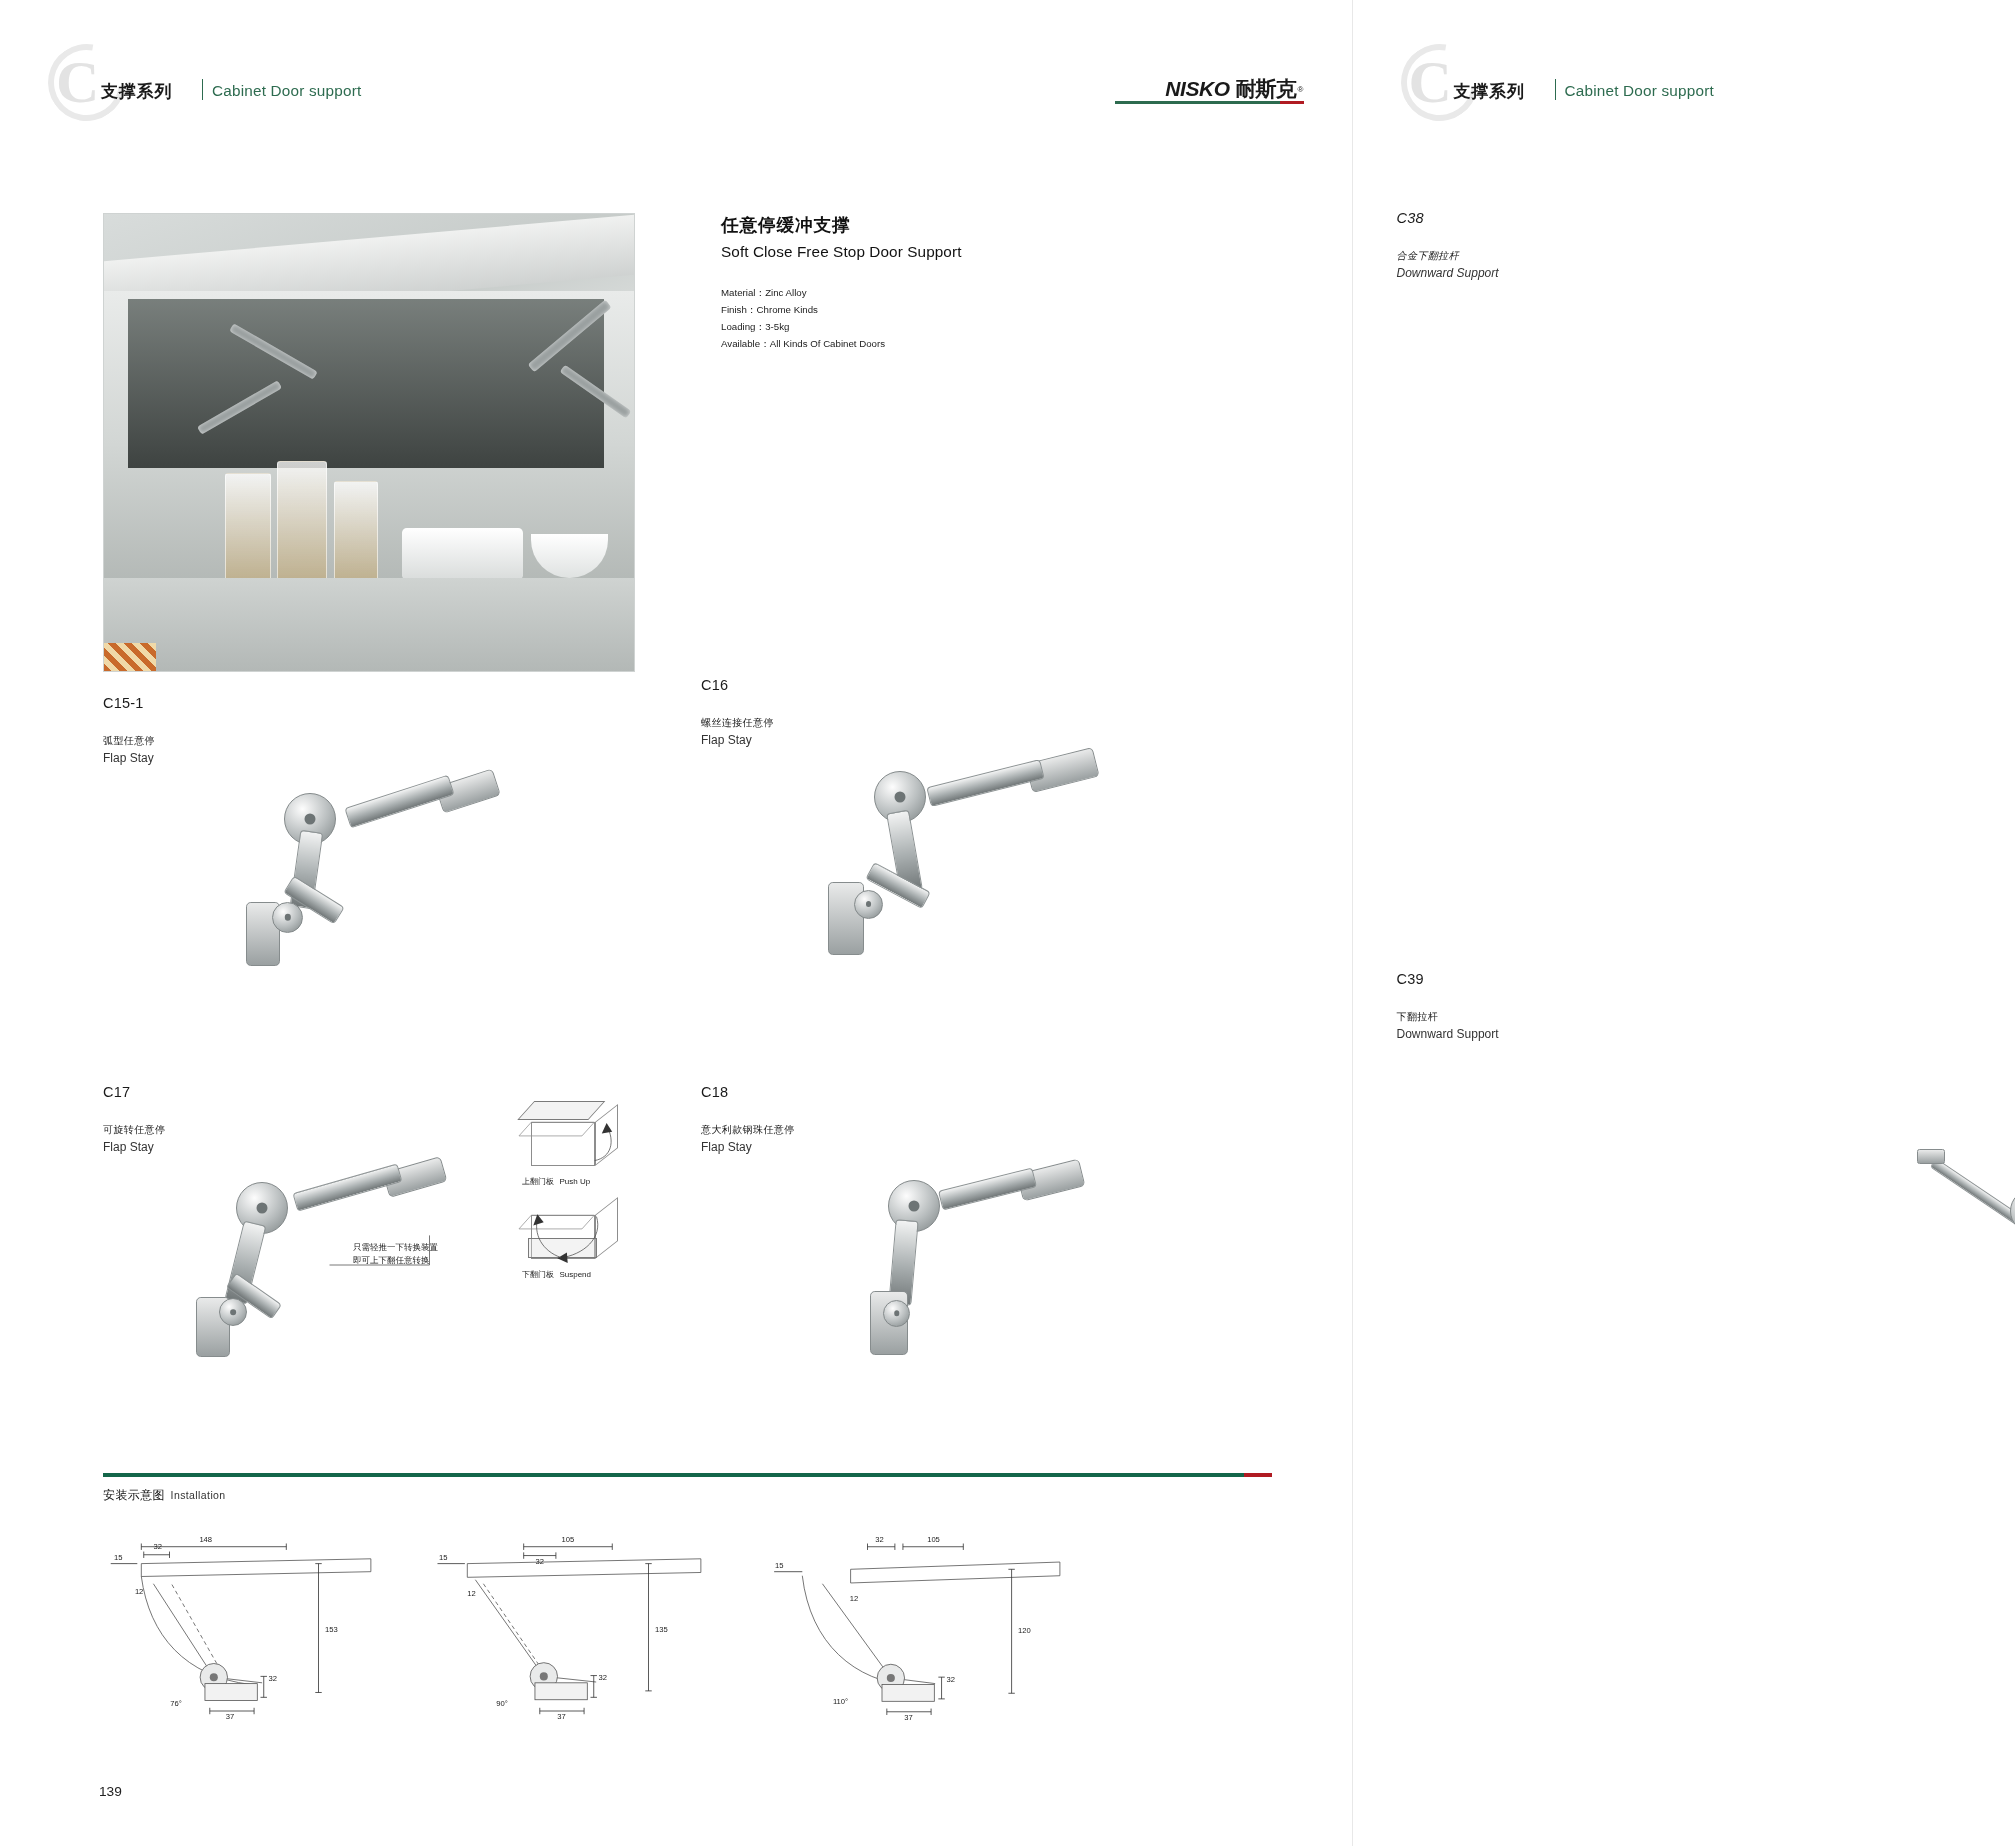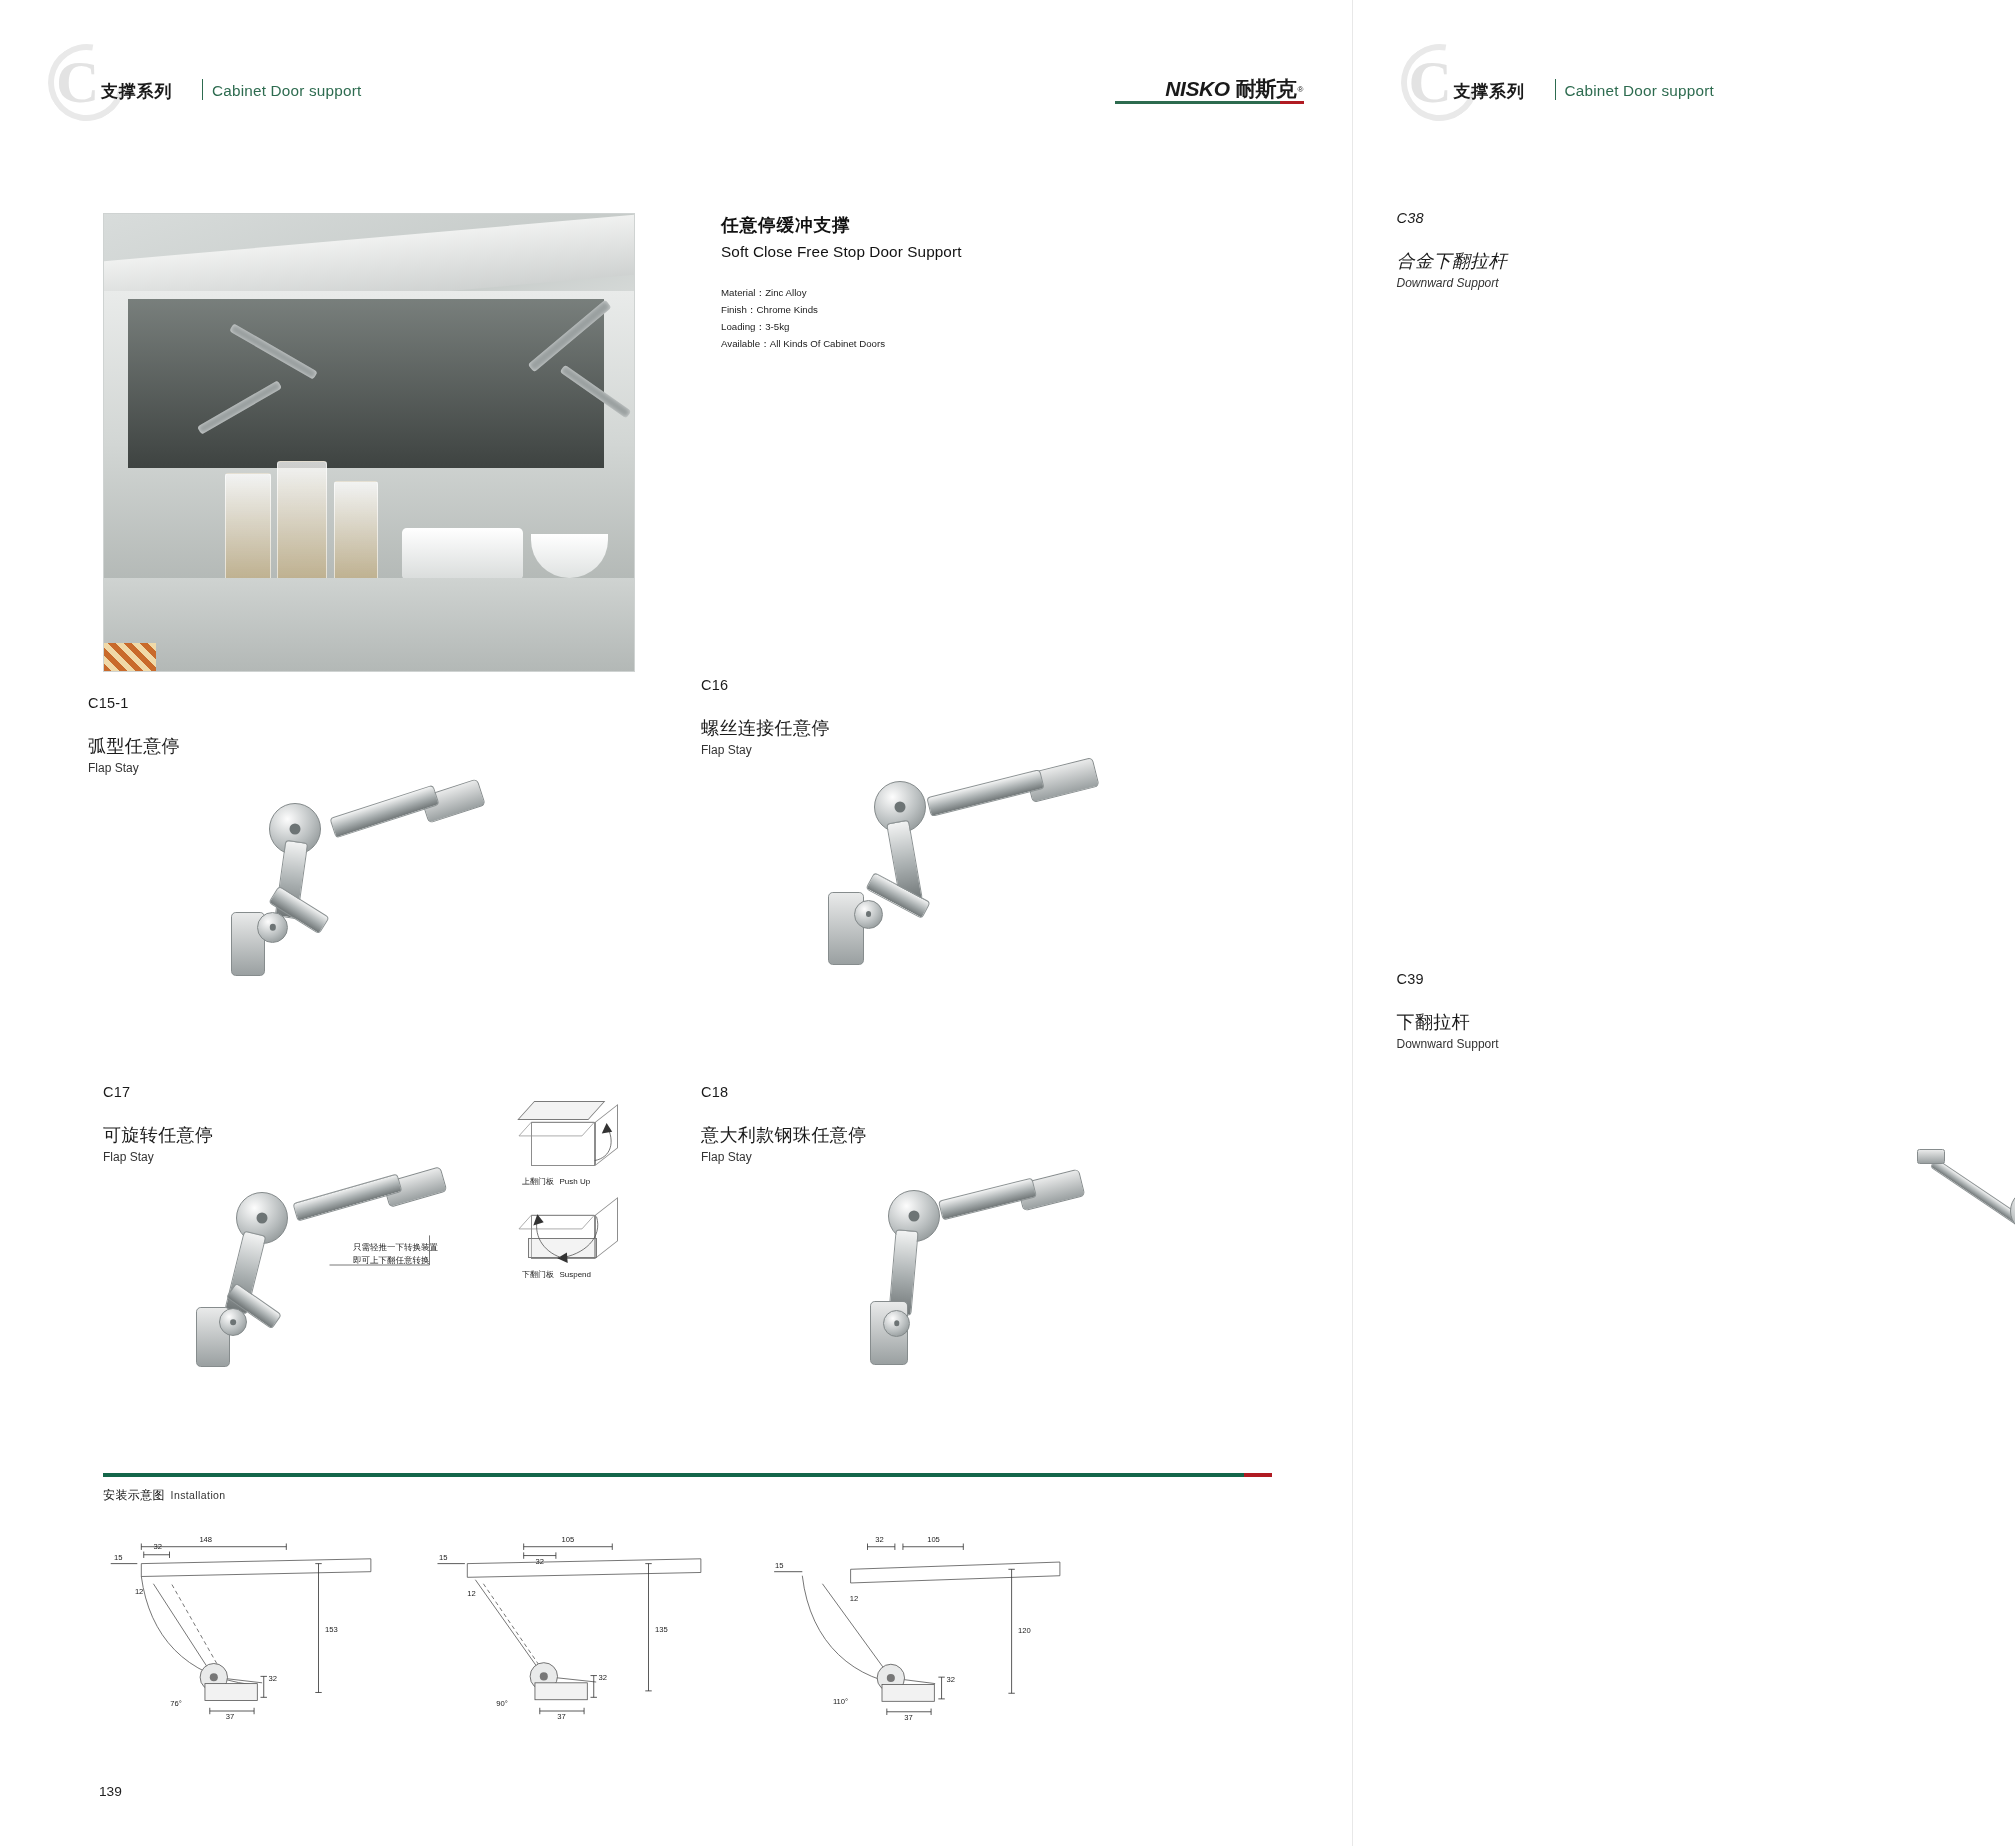--- a/index.html
+++ b/index.html
@@ -40,21 +40,21 @@
   }
   .logo { position: absolute; right: 48px; top: 35px; display: flex; align-items: center; }
   .logo-n { font-size: 21px; font-weight: bold; color: #1a1a1a; letter-spacing: -0.4px; font-style: italic; }
   .logo-cn { font-size: 21px; font-weight: bold; color: #1a1a1a; margin-left: 5.6px; letter-spacing: -0.8px; }
   .logo-r { font-size: 8px; color: #1a1a1a; margin-left: 1.6px; vertical-align: super; }
   .logo-underline { position: absolute; right: 48px; top: 61px; width: 189px; height: 2.8px; background: #2d6b4f; }
   .logo-underline:after { content: ""; position: absolute; right: 0; top: 0; width: 24px; height: 2.8px; background: #b01b22; }
 
   
   .code { font-size: 14.5px; color: #1a1a1a; font-weight: normal; letter-spacing: 0.2px; }
-  .name-cn { font-size: 18px; color: #1a1a1a; letter-spacing: 0.4px; }
+  .name-cn { font-size: 10px; color: #1a1a1a; letter-spacing: 0.4px; }
   .name-en { font-size: 12px; color: #333; }
 
   
   .hero-photo {
     position: absolute; left: 103px; top: 213px; width: 532px; height: 459px;
     background: linear-gradient(160deg,#d8dcdb 0%,#c6cbc9 30%,#eceeed 60%,#b9bfbc 100%);
     overflow: hidden; border: 0.4px solid #cfd3d2;
   }
   .hero-photo .shelf-top { position:absolute; left:0; top:24px; width:100%; height:60px;
     background: linear-gradient(180deg,#f0f1f0,#cfd2d1); transform: skewY(-5deg);}
@@ -178,21 +178,21 @@
       <div class="hero-title-cn">任意停缓冲支撑</div>
       <div class="hero-title-en">Soft Close Free Stop Door Support</div>
       <div class="spec-en">
         <div>Material：Zinc Alloy</div>
         <div>Finish：Chrome Kinds</div>
         <div>Loading：3-5kg</div>
         <div>Available：All Kinds Of Cabinet Doors</div>
       </div>
     </div>
 
-    <div class="prod" style="left:88px; top:695px; width:584px;">
+    <div class="prod" style="left:103px; top:695px; width:584px;">
       <div class="code">C15-1</div>
       <div class="name-cn">弧型任意停</div>
       <div class="name-en">Flap Stay</div>
       <div class="hw" style="width:322px; height:193px; margin-left:121px; margin-top:4px;">
         <div class="plate" style="left:214px; top:8px; width:60px; height:28px; transform:rotate(-18deg);"></div>
         <div class="bar" style="left:121px; top:22px; width:109px; height:21px; transform:rotate(-18deg);"></div>
         <div class="disc" style="left:60px; top:24px; width:52px; height:52px;"></div>
         <div class="bar" style="left:71px; top:62px; width:23.4px; height:77px; transform:rotate(8deg);"></div>
         <div class="bar" style="left:60px; top:121px; width:60px; height:20px; transform:rotate(32deg);"></div>
         <div class="plate" style="left:22px; top:133px; width:34px; height:64px;"></div>

